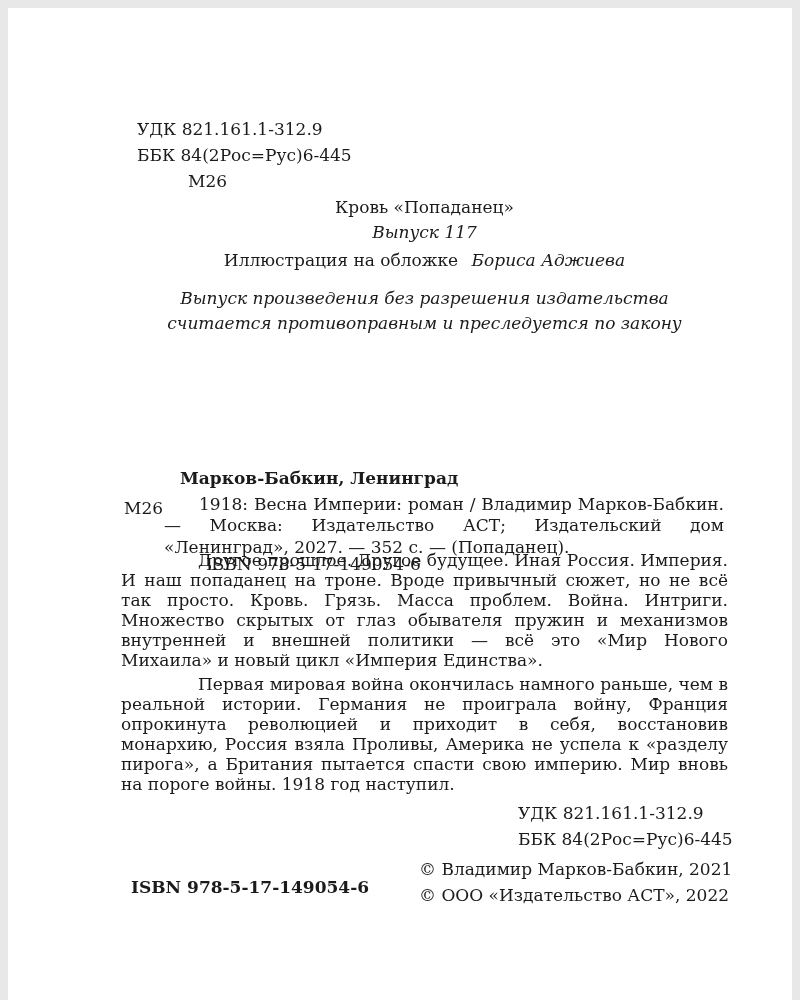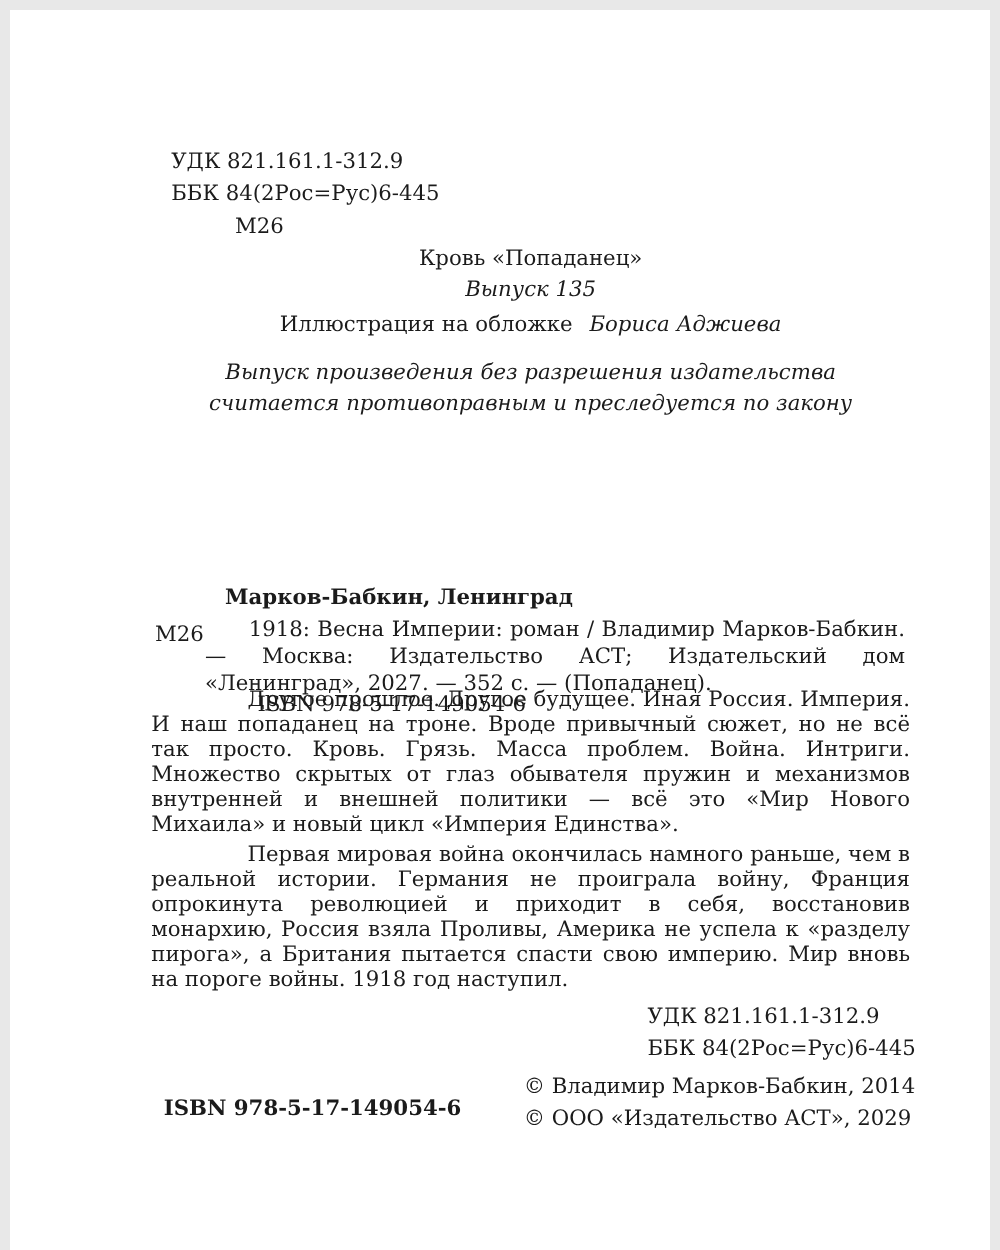--- a/index.html
+++ b/index.html
@@ -103,21 +103,21 @@
 <div class="page">
 
   <div class="top-meta">
     <div>УДК 821.161.1-312.9</div>
     <div>ББК 84(2Рос=Рус)6-445</div>
     <div class="code">М26</div>
   </div>
 
   <div class="center-col series-block">
     <div>Кровь «Попаданец»</div>
-    <div class="italic">Выпуск 135</div>
+    <div class="italic">Выпуск 117</div>
   </div>
 
   <div class="center-col illustration-line"><span>Иллюстрация на обложке </span><span class="italic">Бориса Аджиева</span></div>
 
   <div class="center-col warning-block">
     <div>Выпуск произведения без разрешения издательства</div>
     <div>считается противоправным и преследуется по закону</div>
   </div>
 
   <div class="catalog">
@@ -134,19 +134,19 @@
     <p>Другое прошлое. Другое будущее. Иная Россия. Империя. И наш попаданец на троне. Вроде привычный сюжет, но не всё так просто. Кровь. Грязь. Масса проблем. Война. Интриги. Множество скрытых от глаз обывателя пружин и механизмов внутренней и внешней политики — всё это «Мир Нового Михаила» и новый цикл «Империя Единства».</p>
     <p>Первая мировая война окончилась намного раньше, чем в реальной истории. Германия не проиграла войну, Франция опрокинута революцией и приходит в себя, восстановив монархию, Россия взяла Проливы, Америка не успела к «разделу пирога», а Британия пытается спасти свою империю. Мир вновь на пороге войны. 1918 год наступил.</p>
   </div>
 
   <div class="bottom-meta">
     <div>УДК 821.161.1-312.9</div>
     <div>ББК 84(2Рос=Рус)6-445</div>
   </div>
 
   <div class="copyright">
-    <div>© Владимир Марков-Бабкин, 2014</div>
-    <div>© ООО «Издательство АСТ», 2029</div>
+    <div>© Владимир Марков-Бабкин, 2021</div>
+    <div>© ООО «Издательство АСТ», 2022</div>
   </div>
 
   <div class="isbn-bottom">ISBN 978-5-17-149054-6</div>
 
 </div>
 
 </body></html>

